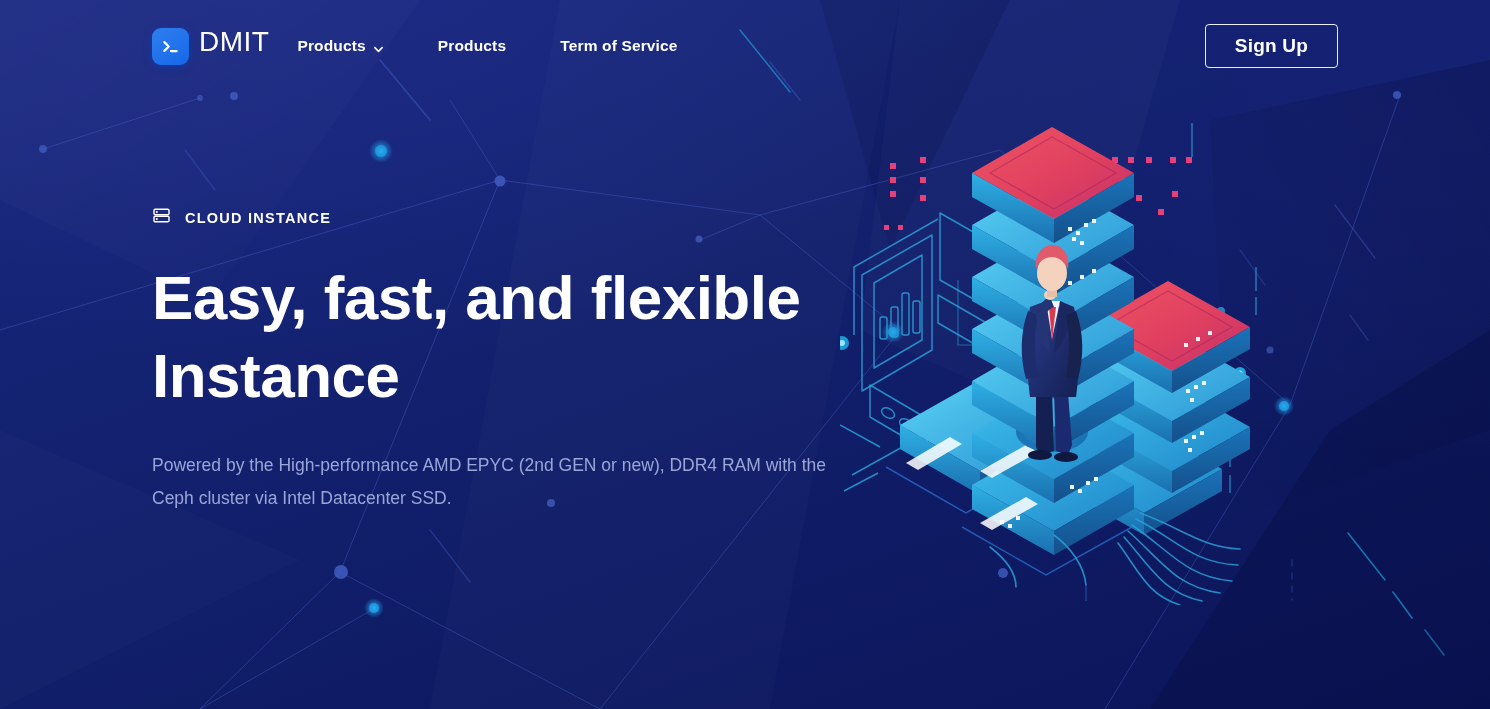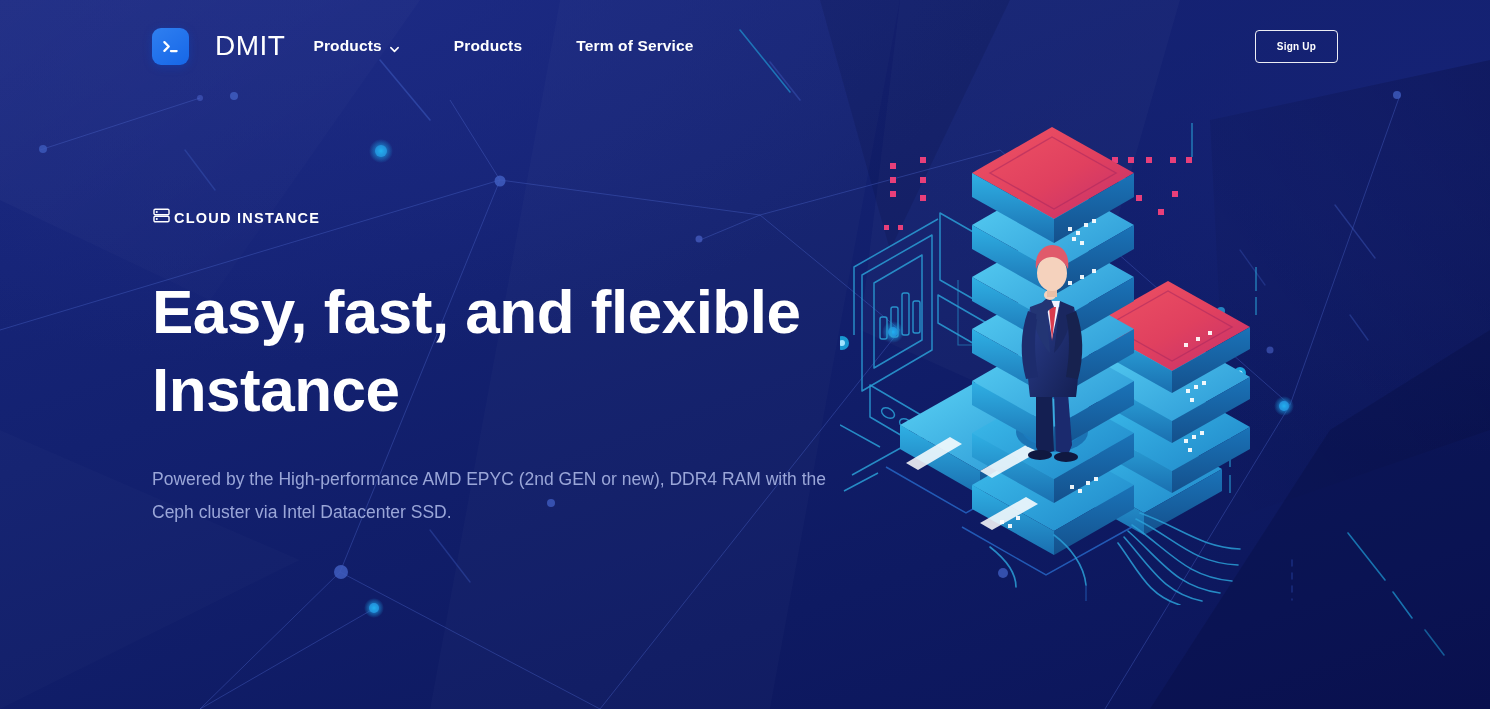--- a/index.html
+++ b/index.html
@@ -25,21 +25,21 @@
   .bg-layer svg { display:block; width:1490px; height:709px; }
 
   
   .navbar {
     position:absolute; top:0; left:0;
     width:1490px; height:92px;
     display:flex; align-items:center;
     padding:0 152px;
     z-index:40;
   }
-  .brand { display:flex; align-items:center; gap:26px; text-decoration:none; }
+  .brand { display:flex; align-items:flex-start; gap:10px; text-decoration:none; }
   .brand-mark {
     width:37px; height:37px; border-radius:9px;
     background:linear-gradient(145deg,#2f7ff0 0%,#1667e8 100%);
     display:flex; align-items:center; justify-content:center;
     box-shadow:0 2px 9px rgba(10,70,190,.45);
     flex:0 0 auto;
   }
   .brand-name {
     color:#fff; font-size:28px; font-weight:400;
     letter-spacing:.5px; line-height:1;
@@ -54,34 +54,34 @@
     white-space:nowrap; cursor:pointer;
   }
   .nav-link:last-child { margin-right:0;justify-content:center; }
   .chev { display:block; width:11px; height:11px; }
 
   .nav-spacer { flex:1 1 auto; }
 
   .signup-btn {
     border:1.6px solid rgba(255,255,255,.92);
     background:transparent;
-    color:#fff; font-size:10px; font-weight:700;
+    color:#fff; font-size:19px; font-weight:700;
     font-family:"Liberation Sans", sans-serif;
-    padding:10px 21px; border-radius:4px;
+    padding:10px 29px; border-radius:4px;
     letter-spacing:.2px; cursor:pointer; white-space:nowrap;
   }
 
   
   .hero-copy {
     position:absolute; left:152px; top:206px;
     width:700px; z-index:30;
   }
   .eyebrow {
-    display:flex; align-items:center; gap:3px;
-    margin-bottom:44px;
+    display:flex; align-items:center; gap:14px;
+    margin-bottom:30px;
   }
   .eyebrow-label {
     color:#ffffff; font-size:14.5px; font-weight:700;
     letter-spacing:1.25px;
   }
   .hero-title {
     color:#fff;
     font-size:62px; font-weight:700;
     line-height:1.26; letter-spacing:-.5px;
     margin-bottom:34px;

